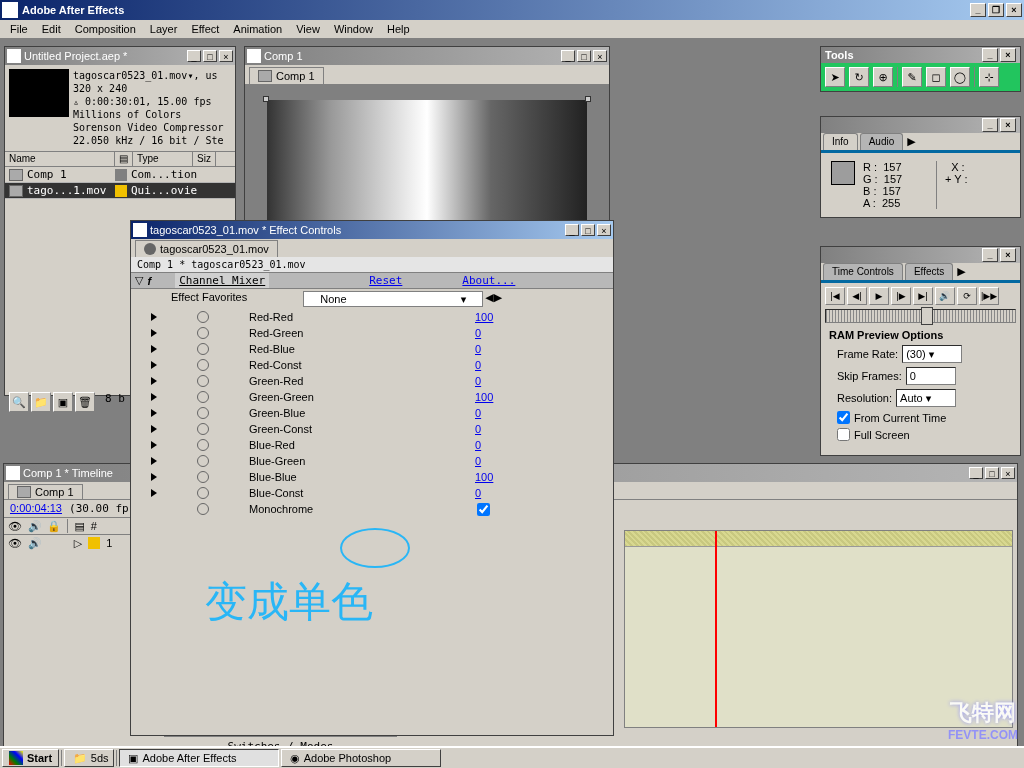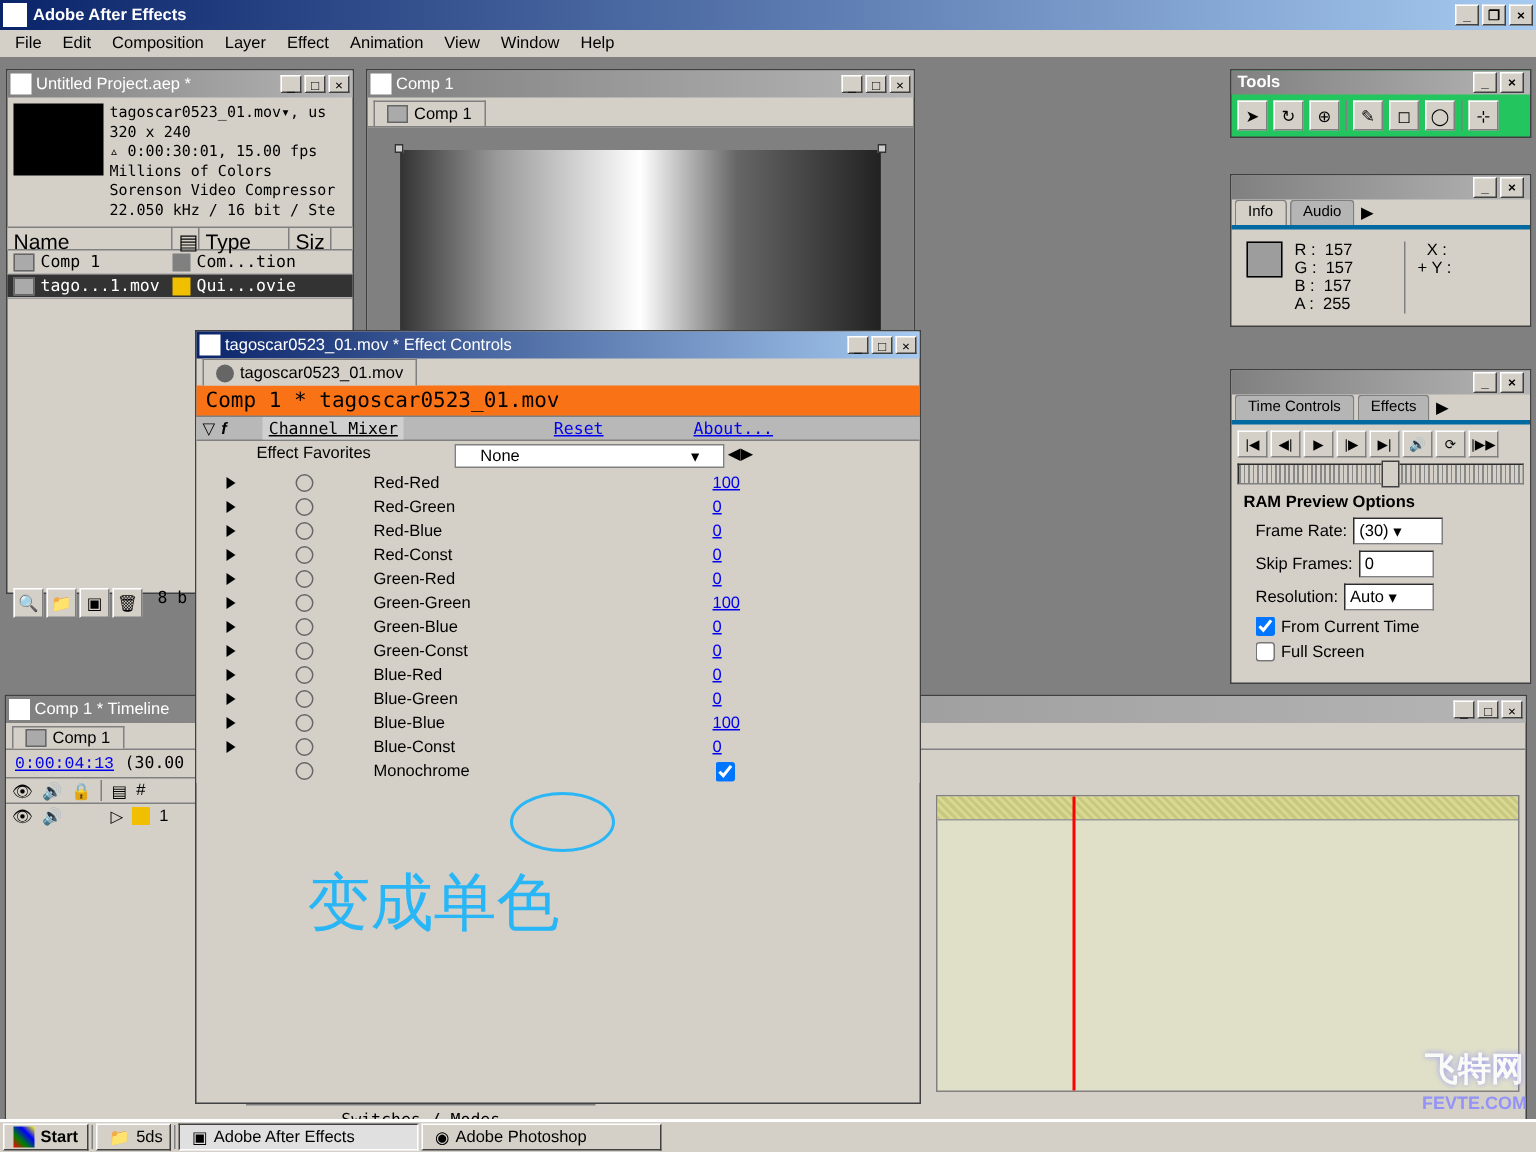--- a/index.html
+++ b/index.html
@@ -24,37 +24,37 @@
 .childwin .ctitle.active { background: linear-gradient(to right, #0A246A, #A6CAF0); }
 .childwin .ctitle .cicon { width: 14px; height: 14px; background: #fff; margin-right: 3px; }
 .childwin .ctitle .spacer { flex: 1; }
 .childwin .ctitle .winbtn { width: 14px; height: 12px; }
 
 .project { left: 4px; top: 8px; width: 232px; height: 350px; }
 .project-top { display: flex; padding: 4px; gap: 4px; }
 .project-thumb { width: 60px; height: 48px; background: #000; position: relative; }
 .project-info { flex: 1; font-family: monospace; font-size: 10px; color: #000; line-height: 13px; white-space: pre-line; overflow: hidden; }
 .project-cols { display: flex; background: #D4D0C8; border-top: 1px solid #808080; border-bottom: 1px solid #808080; height: 16px; }
-.project-cols > div { border-right: 1px solid #808080; padding: 1px 4px; font-size: 14px; }
+.project-cols > div { border-right: 1px solid #808080; padding: 1px 4px; font-size: 10px; }
 .project-row { display: flex; height: 16px; border-bottom: 1px solid #B5B5B5; align-items: center; padding: 0 4px; gap: 4px; }
 .item-icon { width: 14px; height: 12px; background: #AAA; border: 1px solid #666; }
 .color-label { width: 12px; height: 12px; }
 
 .comp-preview { left: 244px; top: 8px; width: 366px; height: 210px; }
 .comp-tab { height: 20px; display: flex; border-bottom: 1px solid #808080; padding: 2px 4px 0; }
 .comp-tab-item { background: #D4D0C8; border: 1px solid #808080; border-bottom: none; padding: 2px 8px; font-size: 10px; display: flex; align-items: center; gap: 4px; }
 .preview-area { background: #808080; height: 180px; position: relative; display: flex; align-items: center; justify-content: center; }
 .preview-frame { width: 320px; height: 150px; background: #000; position: relative; }
 .film-img { position: absolute; inset: 0; background: linear-gradient(90deg, #333 0%, #999 20%, #fff 50%, #666 70%, #222 100%); filter: grayscale(100%); }
 .selhandle { width: 6px; height: 6px; background: #ccc; border: 1px solid #333; position: absolute; }
 
 .effect-controls { left: 130px; top: 182px; width: 484px; height: 516px; z-index: 10; }
 .effect-controls .ctitle { height: 18px; }
-.ec-tab { height: 18px; display: flex; padding: 0 4px 0; }
-.ec-subtitle { background: #f97316; padding: 2px 6px; font-family: monospace; font-size: 14px; border-bottom: 1px solid #808080; }
+.ec-tab { height: 18px; display: flex; padding: 0 4px 0; align-items: flex-end; }
+.ec-subtitle { background: #e5e5e5; padding: 2px 6px; font-family: monospace; font-size: 10px; border-bottom: 1px solid #808080; }
 .ec-body { background: #D4D0C8; flex: 1; }
 .ec-hdr { display: flex; background: #B8B8B8; border-bottom: 1px solid #808080; height: 16px; align-items: center; }
 .ec-hdr .effectname { background: #D0D0D0; padding: 1px 4px; margin-left: 24px; font-family: monospace; font-weight: normal; text-decoration: underline; }
 .ec-hdr .link { color: #0000EE; text-decoration: underline; margin-left: 100px; font-family: monospace; }
 .ec-hdr .link2 { color: #0000EE; text-decoration: underline; margin-left: 60px; font-family: monospace; }
 .ec-favorites { display: flex; padding: 2px 0 2px 40px; font-family: monospace; }
 .ec-favorites .combo { margin-left: 56px; width: 180px; height: 16px; background: #fff; border: 1px solid #808080; display: flex; align-items: center; padding: 0 16px; }
 .ec-row { display: flex; align-items: center; height: 16px; padding-left: 20px; font-family: monospace; font-size: 11px; gap: 36px; }
 .ec-row .tri { width: 0; height: 0; border-top: 4px solid transparent; border-bottom: 4px solid transparent; border-left: 6px solid #000; margin-right: 4px; }
 .ec-row .watch { width: 12px; height: 12px; border: 1px solid #666; border-radius: 50%; margin-right: 4px; position: relative; }
@@ -91,21 +91,21 @@
 .select-field { background: #fff; border: 1px inset #808080; height: 18px; width: 60px; padding: 0 3px; display: flex; align-items: center; }
 
 .timeline { position: absolute; left: 3px; top: 425px; width: 1015px; height: 296px; background: #D4D0C8; border: 1px solid #404040; }
 .tl-tab { display: flex; height: 18px; padding: 2px 4px 0; border-bottom: 1px solid #808080; }
 .tl-tab-item { background: #D4D0C8; border: 1px solid #808080; border-bottom: none; padding: 2px 8px; font-size: 10px; display: flex; align-items: center; gap: 4px; }
 .tl-timebar { position: absolute; left: 620px; right: 4px; top: 46px; height: 20px; background: #D4D0C8; border: 1px solid #808080; display: flex; }
 .tl-tick { flex: 1; text-align: center; border-right: 1px solid #808080; font-size: 9px; padding-top: 4px; }
 .tl-cti { position: absolute; top: 0; bottom: 0; width: 2px; background: #f00; }
 .tl-body { position: absolute; left: 620px; right: 4px; top: 66px; bottom: 30px; background: #E0E0C8; border: 1px solid #808080; }
 .tl-left { position: absolute; left: 0; top: 36px; width: 160px; bottom: 30px; background: #D4D0C8; }
-.timecode { color: #0000EE; text-decoration: underline; font-family: Liberation Mono, monospace; padding: 2px 4px; }
+.timecode { color: #0000EE; text-decoration: underline; font-family: Liberation Sans, sans-serif; padding: 2px 4px; }
 
 .project-tools { position: absolute; left: 4px; top: 345px; display: flex; gap: 2px; }
 
 .switchesbar { position: absolute; left: 160px; right: 620px; bottom: 2px; height: 20px; display: flex; align-items: center; justify-content: center; border-top: 1px solid #808080; }
 
 
 .taskbar { position: absolute; bottom: 0; left: 0; right: 0; height: 22px; background: #D4D0C8; border-top: 2px solid #fff; display: flex; align-items: center; padding: 0 2px; gap: 2px; }
 .startbtn { height: 18px; padding: 0 6px; background: #D4D0C8; border: 1px solid #fff; border-right-color: #404040; border-bottom-color: #404040; display: flex; align-items: center; gap: 4px; font-weight: bold; cursor: pointer; }
 .taskbtn { height: 18px; padding: 0 8px; background: #D4D0C8; border: 1px solid #fff; border-right-color: #404040; border-bottom-color: #404040; display: flex; align-items: center; gap: 4px; cursor: pointer; width: 160px; }
 .taskbtn.active { border: 1px solid #404040; border-right-color: #fff; border-bottom-color: #fff; background: #E0E0E0; }

